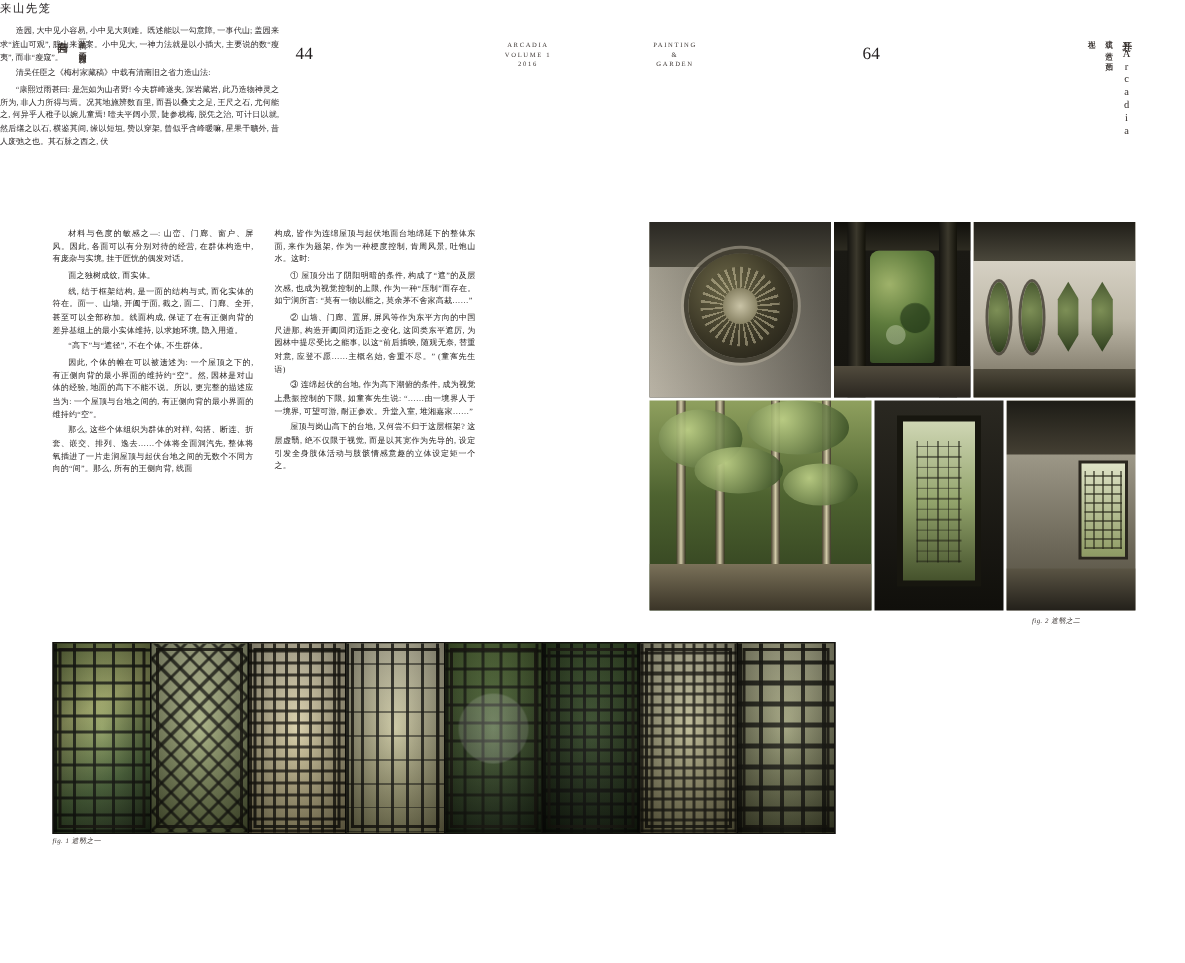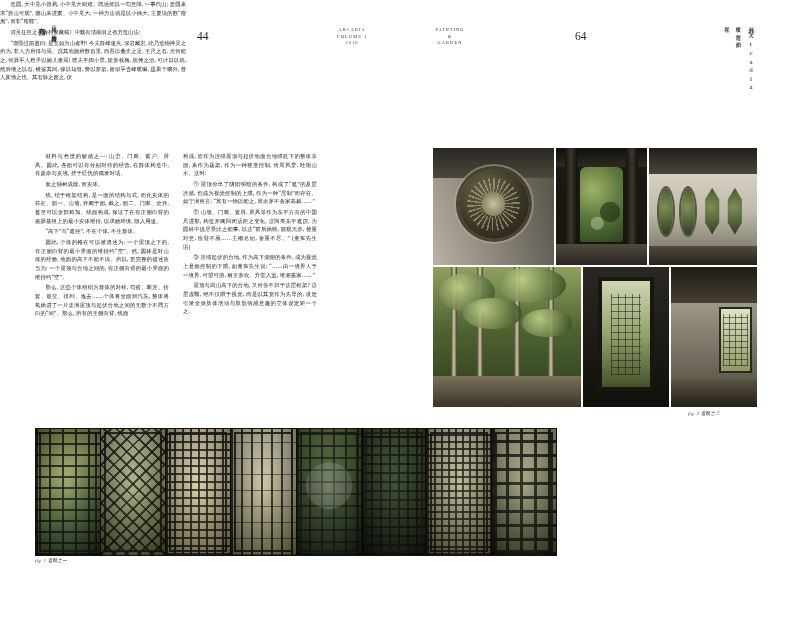--- a/index.html
+++ b/index.html
@@ -468,18 +468,19 @@
       </div>
     <div class="panel lat-h">
         <div class="frame"></div>
         <div class="vignette"></div>
       </div>
   </div>
 
   <div class="cap" style="left:35px; top:558px;">fig. 1 遮翳之一</div>
 
   <div id="col3">
+    <h3>来山先笼</h3>
     <p>造园, 大中见小容易, 小中见大则难。既述能以一勾意障, 一事代山; 盖园来求“旌山可观”, 臆山来进案。小中见大, 一神力法就是以小插大, 主要说的数“瘦夷”, 而非“瘦窥”。</p>
     <p>清吴任臣之《梅村家藏稿》中载有清南旧之省力造山法:</p>
     <p>“康熙过雨甚曰: 是怎如为山者野! 今夫群峰遂夹, 深岩藏岩, 此乃造物神灵之所为, 非人力所得与焉。况其地施辨数百里, 而吾以叠丈之足, 王尺之石, 尤何能之, 何异乎人稚子以婉儿童焉! 噎夫平阔小景, 陡参栈梅, 脱凭之治, 可计日以就, 然后缮之以石, 横鉴其间, 缘以短垣, 赞以穿架, 曾似乎含峰暖嘛, 星果干曠外, 昔人废弛之也。其石脉之西之, 伏</p>
   </div>
 
 </div>
 
 </body></html>

